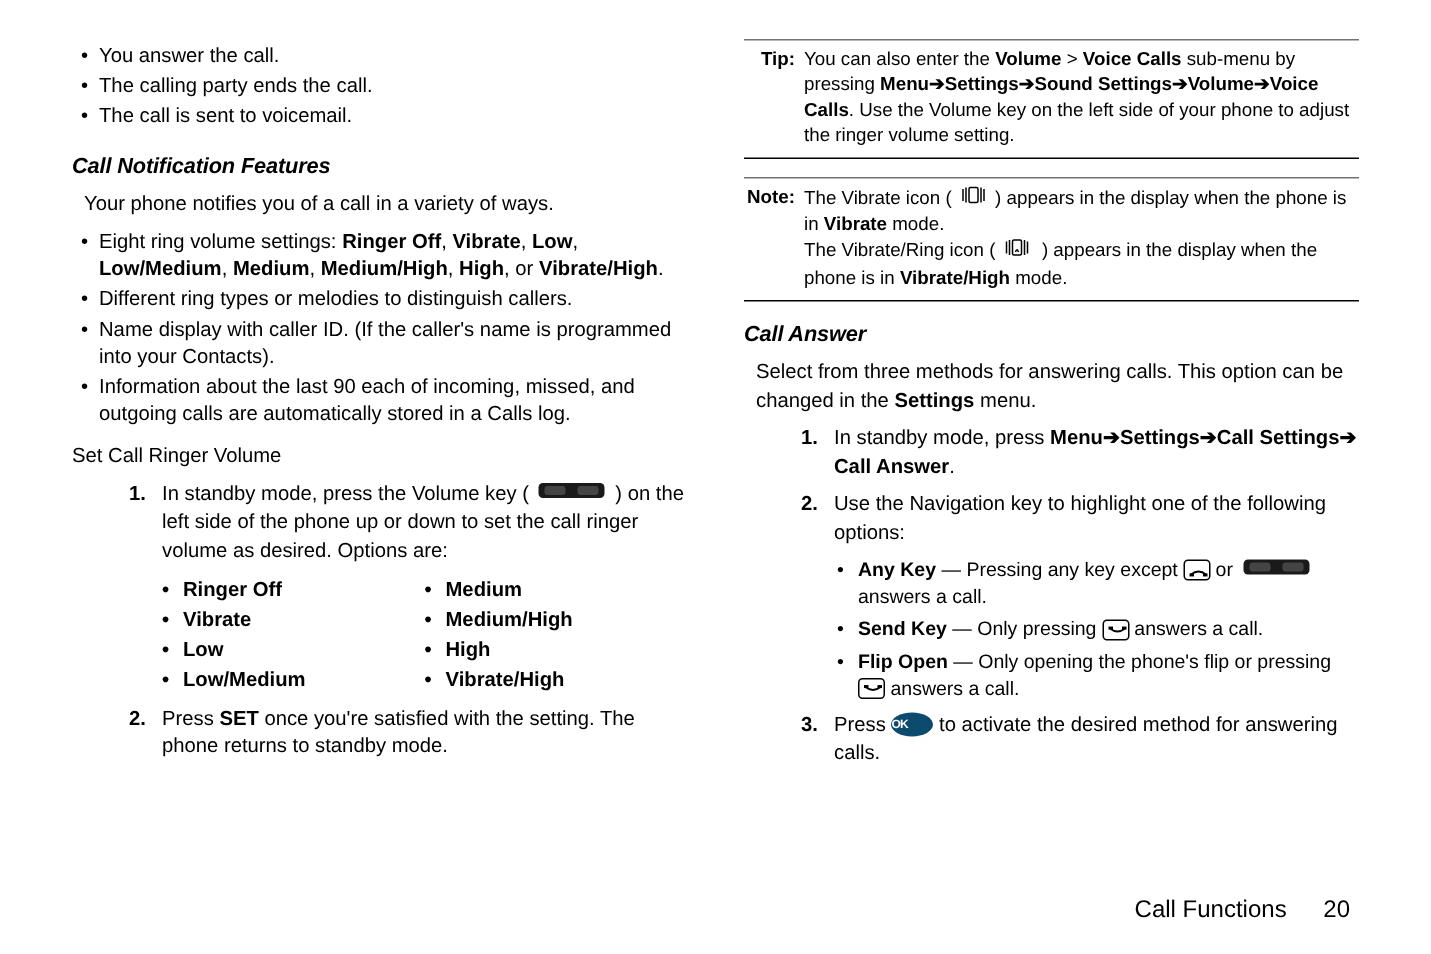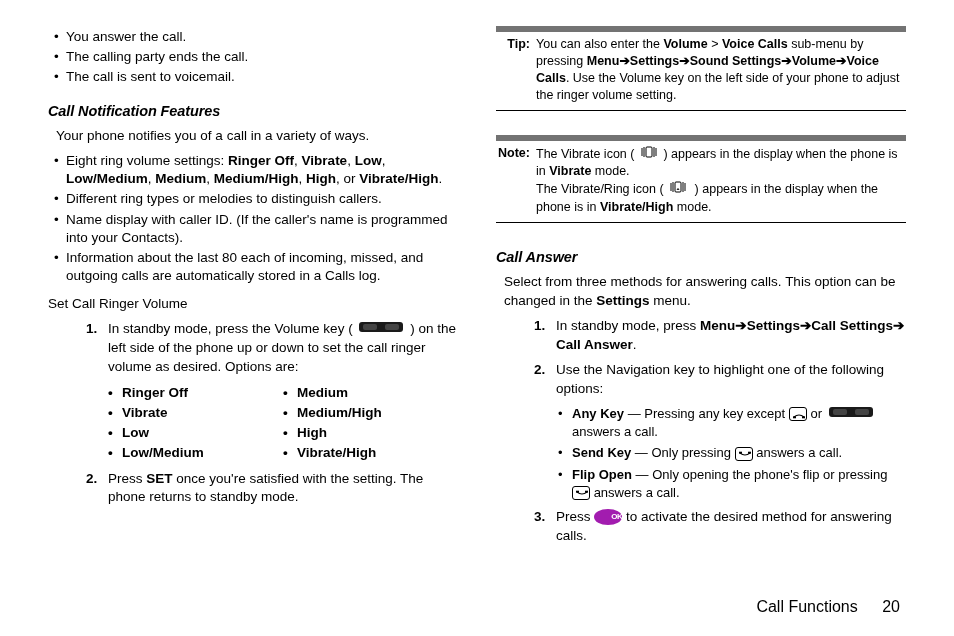--- a/index.html
+++ b/index.html
@@ -75,24 +75,24 @@
     display: flex;
     margin: 1px 0;
     font-family: "Arial Narrow", Arial, sans-serif;
     font-stretch: condensed;
     font-weight: bold;
     font-size: 13.5px;
   }
   .opt-item .dot { width: 14px; flex-shrink: 0; }
   b { font-weight: bold; text-align: center; }
   .note-box {
-    border-top: 6px solid #737373;
+    border-top: 1px solid #737373;
     border-bottom: 1px solid #000;
     padding: 4px 0 6px 0;
-    margin: 0 0 24px 0;
+    margin: 0 0 12px 0;
     display: flex;
     font-family: "Arial Narrow", Arial, sans-serif;
     font-stretch: condensed;
     font-size: 12.5px;
     line-height: 1.35;
   }
   .note-box .lbl {
     width: 40px;
     flex-shrink: 0;
     font-weight: bold;
@@ -118,25 +118,25 @@
     border-radius: 3px;
     vertical-align: middle;
     position: relative;
     background: #fff;
   }
   .key-square svg { position: absolute; top: 0; left: 0; }
   .ok-icon {
     display: inline-block;
     width: 28px;
     height: 16px;
-    background: #a21caf;
+    background: #0c4a6e;
     border-radius: 50%;
     color: #fff;
     font-size: 8px;
-    text-align: right;
+    text-align: left;
     line-height: 16px;
     font-weight: bold;
     vertical-align: middle;
     letter-spacing: -0.5px;
   }
   .sub-bullet {
     display: flex;
     margin: 3px 0 3px 24px;
     font-family: "Arial Narrow", Arial, sans-serif;
     font-stretch: condensed;
@@ -185,21 +185,21 @@
     <div class="bullet para-compact">
         <span class="dot">•</span>
         <span class="txt">Different ring types or melodies to distinguish callers.</span>
       </div>
     <div class="bullet para-compact">
         <span class="dot">•</span>
         <span class="txt">Name display with caller ID. (If the caller's name is programmed into your Contacts).</span>
       </div>
     <div class="bullet para-compact">
         <span class="dot">•</span>
-        <span class="txt">Information about the last 80 each of incoming, missed, and outgoing calls are automatically stored in a Calls log.</span>
+        <span class="txt">Information about the last 90 each of incoming, missed, and outgoing calls are automatically stored in a Calls log.</span>
       </div>
 
     <div class="h-sub2">Set Call Ringer Volume</div>
 
     <div class="step">
       <span class="num">1.</span>
       <span class="body"><span>In standby mode, press the Volume key (</span>
         <span class="small-icon">
           <svg width="46" height="12">
               <rect x="1" y="1" width="44" height="10" rx="3" fill="#1a1a1a"></rect>

